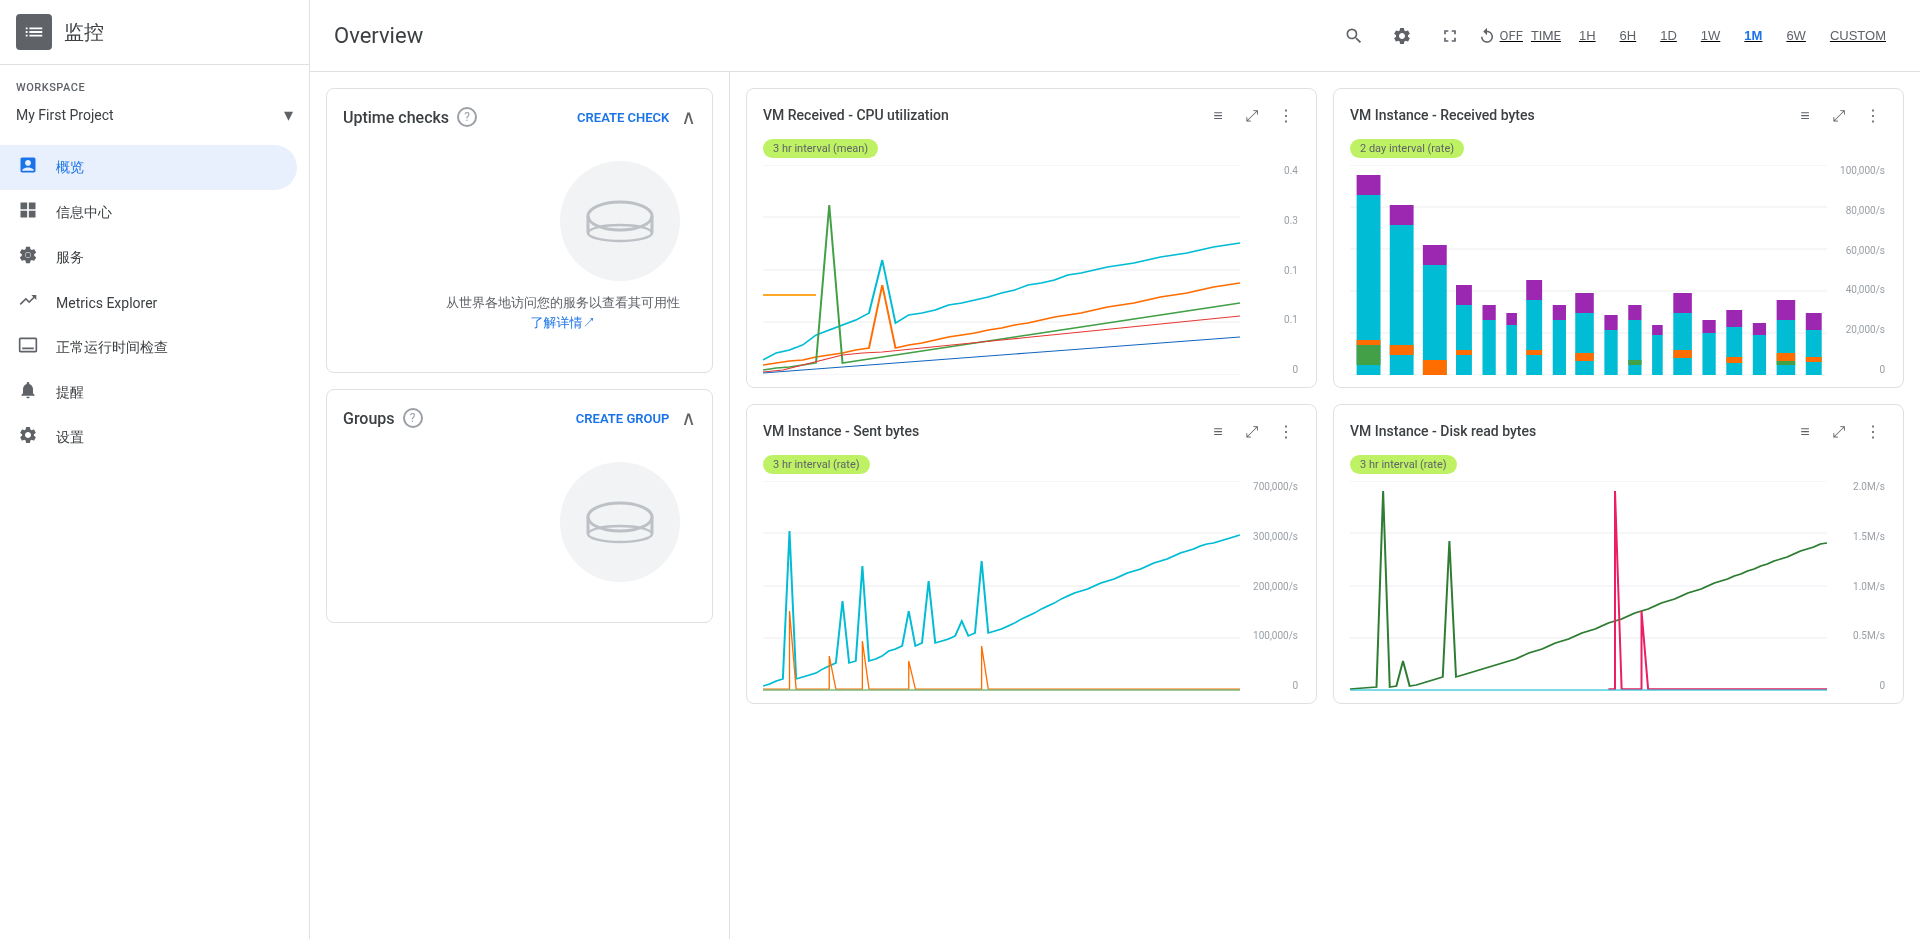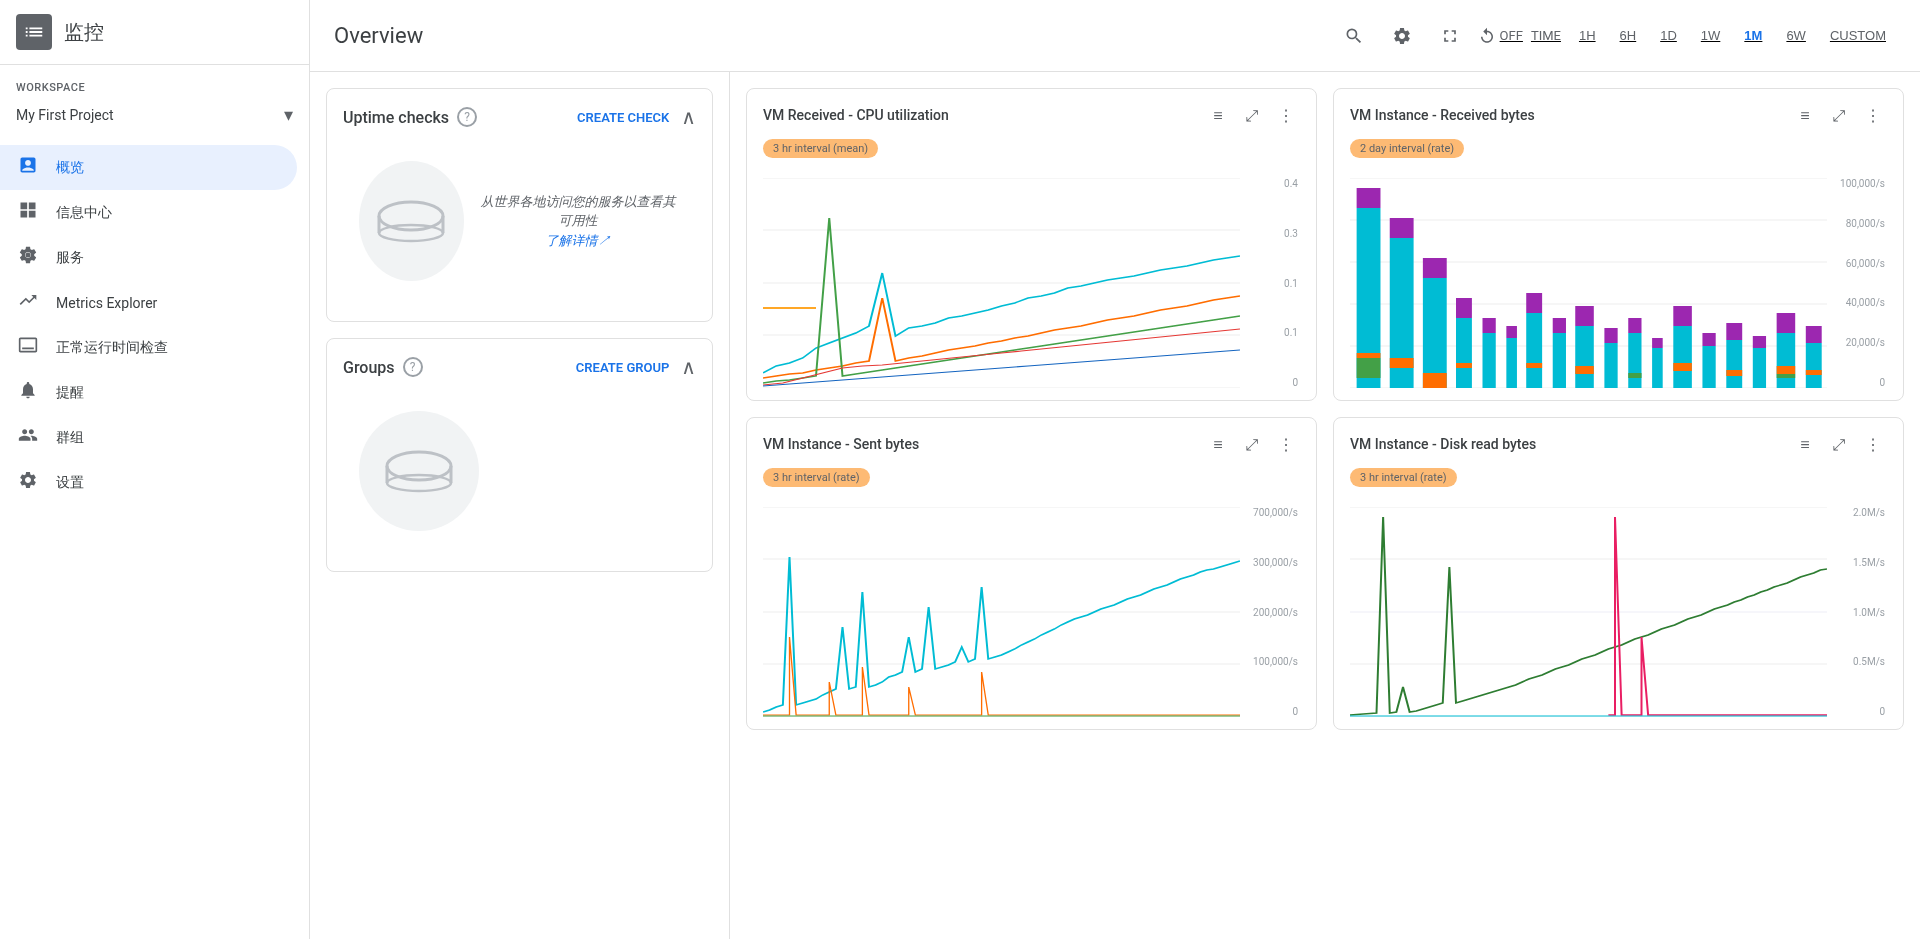--- a/index.html
+++ b/index.html
@@ -212,24 +212,24 @@
       border: 2px solid #9aa0a6;
       display: flex;
       align-items: center;
       justify-content: center;
       font-size: 12px;
       color: #9aa0a6;
       cursor: pointer;
     }
     .empty-state {
       display: flex;
-      align-items: center;
+      flex-direction: column;
+      align-items: flex-end;
       padding: 24px 16px;
       gap: 12px;
-      font-style: italic;
     }
     .empty-circle {
       width: 120px;
       height: 120px;
       border-radius: 50%;
       background: #f1f3f4;
       display: flex;
       align-items: center;
       justify-content: center;
     }
@@ -286,24 +286,24 @@
       justify-content: center;
       cursor: pointer;
       border-radius: 4px;
       font-size: 16px;
       color: #5f6368;
     }
     .chart-interval-badge {
       display: inline-block;
       padding: 3px 10px;
       border-radius: 12px;
-      background: #fdba74;
+      background: #bef264;
       font-size: 11px;
       color: #5f6368;
-      margin-bottom: 20px;
+      margin-bottom: 7px;
     }
     .chart-area {
       width: 100%;
       height: 210px;
       position: relative;
     }
     .chart-y-labels {
       position: absolute;
       right: 0;
       top: 0;
@@ -394,26 +394,20 @@
       <span class="nav-icon"><svg width="20" height="20" viewBox="0 0 24 24" fill="currentColor">
             <path d="M21 3H3c-1.1 0-2 .9-2 2v14c0 1.1.9 2 2 2h18c1.1 0 2-.9 2-2V5c0-1.1-.9-2-2-2zm0 16H3V5h18v14zM5 15h14v2H5z"></path>
           </svg></span>
       <span class="nav-label">正常运行时间检查</span>
     </div>
       <div class="nav-item">
       <span class="nav-icon"><svg width="20" height="20" viewBox="0 0 24 24" fill="currentColor">
             <path d="M12 22c1.1 0 2-.9 2-2h-4c0 1.1.9 2 2 2zm6-6v-5c0-3.07-1.64-5.64-4.5-6.32V4c0-.83-.67-1.5-1.5-1.5s-1.5.67-1.5 1.5v.68C7.63 5.36 6 7.92 6 11v5l-2 2v1h16v-1l-2-2z"></path>
           </svg></span>
       <span class="nav-label">提醒</span>
-    </div>
-      <div class="nav-item">
-      <span class="nav-icon"><svg width="20" height="20" viewBox="0 0 24 24" fill="currentColor">
-            <path d="M16 11c1.66 0 2.99-1.34 2.99-3S17.66 5 16 5c-1.66 0-3 1.34-3 3s1.34 3 3 3zm-8 0c1.66 0 2.99-1.34 2.99-3S9.66 5 8 5C6.34 5 5 6.34 5 8s1.34 3 3 3zm0 2c-2.33 0-7 1.17-7 3.5V19h14v-2.5c0-2.33-4.67-3.5-7-3.5zm8 0c-.29 0-.62.02-.97.05 1.16.84 1.97 1.97 1.97 3.45V19h6v-2.5c0-2.33-4.67-3.5-7-3.5z"></path>
-          </svg></span>
-      <span class="nav-label">群组</span>
     </div>
       <div class="nav-item">
       <span class="nav-icon"><svg width="20" height="20" viewBox="0 0 24 24" fill="currentColor">
             <path d="M19.14,12.94c0.04-0.3,0.06-0.61,0.06-0.94c0-0.32-0.02-0.64-0.07-0.94l2.03-1.58c0.18-0.14,0.23-0.41,0.12-0.61l-1.92-3.32c-0.12-0.22-0.37-0.29-0.59-0.22l-2.39,0.96c-0.5-0.38-1.03-0.7-1.62-0.94L14.4,2.81c-0.04-0.24-0.24-0.41-0.48-0.41h-3.84c-0.24,0-0.43,0.17-0.47,0.41L9.25,5.35C8.66,5.59,8.12,5.92,7.63,6.29L5.24,5.33c-0.22-0.08-0.47,0-0.59,0.22L2.74,8.87C2.62,9.08,2.66,9.34,2.86,9.48l2.03,1.58C4.84,11.36,4.8,11.69,4.8,12s0.02,0.64,0.07,0.94l-2.03,1.58c-0.18,0.14-0.23,0.41-0.12,0.61l1.92,3.32c0.12,0.22,0.37,0.29,0.59,0.22l2.39-0.96c0.5,0.38,1.03,0.7,1.62,0.94l0.36,2.54c0.05,0.24,0.24,0.41,0.48,0.41h3.84c0.24,0,0.44-0.17,0.47-0.41l0.36-2.54c0.59-0.24,1.13-0.56,1.62-0.94l2.39,0.96c0.22,0.08,0.47,0,0.59-0.22l1.92-3.32c0.12-0.22,0.07-0.47-0.12-0.61L19.14,12.94z M12,15.6c-1.98,0-3.6-1.62-3.6-3.6s1.62-3.6,3.6-3.6s3.6,1.62,3.6,3.6S13.98,15.6,12,15.6z"></path>
           </svg></span>
       <span class="nav-label">设置</span>
     </div>
     </nav>
 </div>
 

